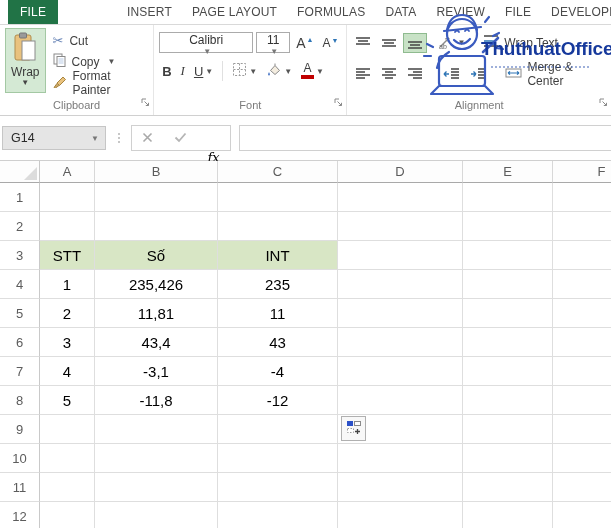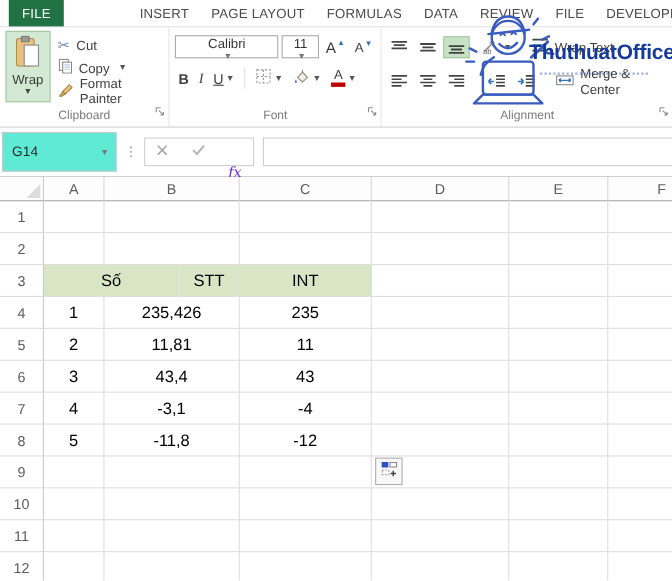--- a/index.html
+++ b/index.html
@@ -46,29 +46,29 @@
   .fc-a { display: flex; flex-direction: column; align-items: center; line-height: 11px; font-size: 12px; color:#3f3f3f; }
   .fc-bar { width: 13px; height: 4px; background: #c00000; margin-top: 1px; }
   .al-row1 { display: flex; align-items: center; gap: 4px; margin-top: 5px; }
   .al-row2 { display: flex; align-items: center; gap: 4px; margin-top: 7px; }
   .albtn { padding: 2px 3px; display: flex; align-items: center; }
   .albtn.hl { background: #c8e2c6; outline: 1px solid #8fbb8f; }
   .albtn-lbl { display: flex; align-items: center; gap: 5px; font-size: 12px; color: #3f3f3f; padding: 1px 3px; }
   
   .fstrip { height: 45px; display: flex; align-items: center; background: #fff;
     border-bottom: 1px solid #cfcfcf; padding-left: 2px; }
-  .namebox { width: 104px; height: 36px; border: 1px solid #c6c6c6; display: flex;
+  .namebox { width: 104px; height: 24px; border: 1px solid #c6c6c6; display: flex;
     align-items: center; justify-content: space-between; font-size: 12.5px; color: #2a2a2a;
-    padding: 0 6px 0 8px; background: #5eead4; gap: 28px; }
+    padding: 0 6px 0 8px; background: #e5e5e5; gap: 28px; }
   .namebox .arrow-s { color: #777; }
   .fdots { margin: 0 11px 0 12px; display: flex; flex-direction: column; gap: 2px; }
   .fdots i { width: 2px; height: 2px; background: #b5b5b5; border-radius: 50%; }
   .fbtns { display: flex; align-items: center; justify-content: space-around; border: 1px solid #d0d0d0;
     height: 26px; width: 100px; margin-right: 8px; background: #fff; }
-  .fx { font-family: "DejaVu Serif", serif; font-style: italic; font-size: 13px; color: #6d28d9; margin-top: 39px; }
+  .fx { font-family: "DejaVu Serif", serif; font-style: italic; font-size: 13px; color: #000000; margin-top: 39px; }
   .finput { flex: 1; height: 26px; border: 1px solid #d0d0d0; border-right: none; outline: none;
     font-size: 13px; padding: 0 6px; font-family: "Liberation Sans", sans-serif; }
   
   .sheet { position: relative; height: 367px; overflow: hidden; background: #fff; }
   .colhdr { display: flex; height: 22px; background: #fdfdfd; }
   .corner { width: 40px; flex: 0 0 auto; border-right: 1px solid #c9c9c9; border-bottom: 1px solid #a9a9a9; position: relative; }
   .corner .tri { position: absolute; right: 2px; bottom: 2px; width: 13px; height: 13px;
     background: #dcdcdc; clip-path: polygon(100% 0, 100% 100%, 0 100%); }
   .col-h { display: flex; align-items: center; justify-content: center; flex: 0 0 auto;
     font-size: 13px; color: #5c5c5c; border-right: 1px solid #d8d8d8; border-bottom: 1px solid #a9a9a9; }
@@ -359,22 +359,22 @@
           <div class="row-h">2</div>
           <div class="cell" style="width: 55px;"></div>
           <div class="cell" style="width: 123px;"></div>
           <div class="cell" style="width: 120px;"></div>
           <div class="cell" style="width: 125px;"></div>
           <div class="cell" style="width: 90px;"></div>
           <div class="cell" style="width: 98px;"></div>
         </div>
         <div class="grid-row">
           <div class="row-h">3</div>
+          <div class="cell tbl-h" style="width: 55px;">STT</div>
           <div class="cell tbl-h" style="width: 123px;">Số</div>
-          <div class="cell tbl-h" style="width: 55px;">STT</div>
           <div class="cell tbl-h" style="width: 120px;">INT</div>
           <div class="cell" style="width: 125px;"></div>
           <div class="cell" style="width: 90px;"></div>
           <div class="cell" style="width: 98px;"></div>
         </div>
         <div class="grid-row">
           <div class="row-h">4</div>
           <div class="cell" style="width: 55px;">1</div>
           <div class="cell" style="width: 123px;">235,426</div>
           <div class="cell" style="width: 120px;">235</div>

